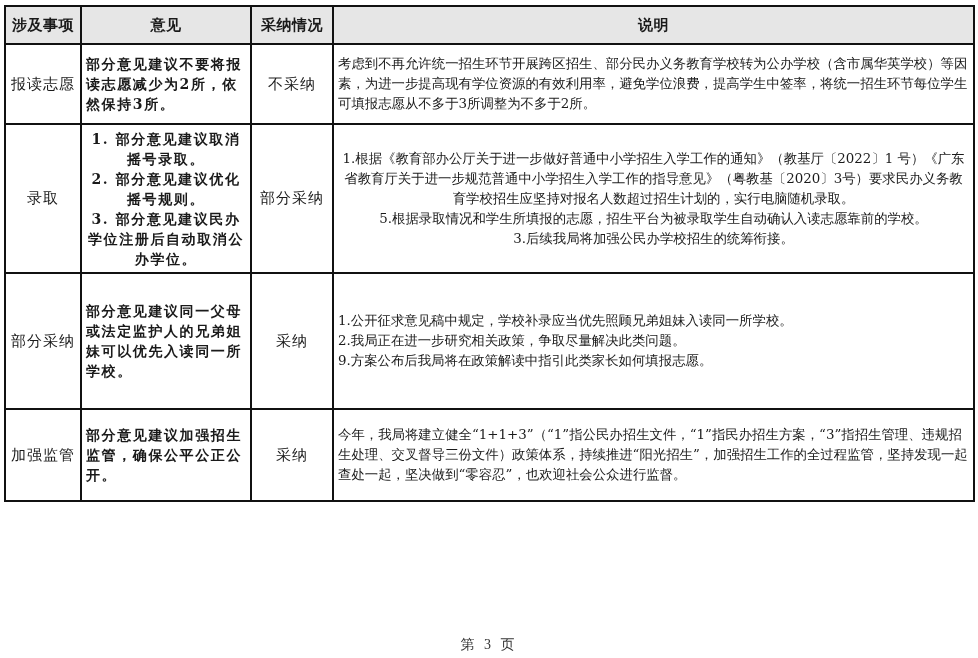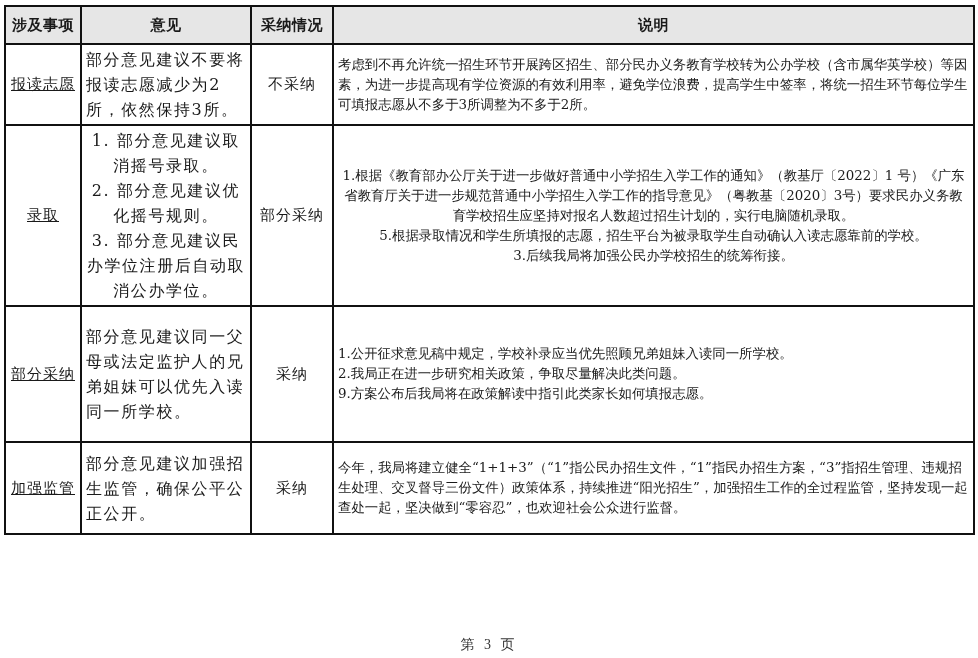--- a/index.html
+++ b/index.html
@@ -4,23 +4,23 @@
 <style>
   html, body { margin: 0; padding: 0; background: #ffffff; }
   body { width: 978px; height: 658px; position: relative; overflow: hidden;
          font-family: "DejaVu Serif", "Liberation Serif", serif; color: #1a1a1a; }
   .tbl { position: absolute; left: 4px; top: 5px; width: 971px;
          border-collapse: collapse; table-layout: fixed; }
   .tbl td, .tbl th { border: 2px solid #111; padding: 0; vertical-align: middle; }
   .tbl th { background: #e6e6e6; height: 36px; font-family: "DejaVu Sans", "Liberation Sans", sans-serif;
             font-weight: bold; font-size: 15px; text-align: center; letter-spacing: 0.5px; }
   .c1 { width: 76px; } .c2 { width: 170px; } .c3 { width: 82px; }
-  .topic { text-align: center; font-size: 15px; letter-spacing: 1px; text-decoration: underline; }
-  .opinion { font-size: 16px; line-height: 25px; padding: 2px 4px 2px 4px !important;
-             letter-spacing: 1.6px; word-break: break-all; }
+  .topic { text-align: center; font-size: 15px; letter-spacing: 1px; }
+  .opinion { font-size: 14px; line-height: 20px; padding: 2px 4px 2px 4px !important;
+             letter-spacing: 1.6px; word-break: break-all; font-weight: bold; }
   .status { text-align: center; font-size: 15px; letter-spacing: 1px; }
   .expl { font-size: 13.4px; line-height: 20px; padding: 2px 4px !important; word-break: break-all; }
   .expl .line { display: block; }
   .r1 td { height: 74px; } .r2 td { height: 143px; text-align: center; } .r3 td { height: 130px; } .r4 td { height: 86px; }
   .footer { position: absolute; top: 636px; left: 0; width: 978px; text-align: center;
             font-size: 14px; letter-spacing: 3px; color: #333; font-family: Liberation Serif, serif; }
 </style>
 </head>
 <body>
 

